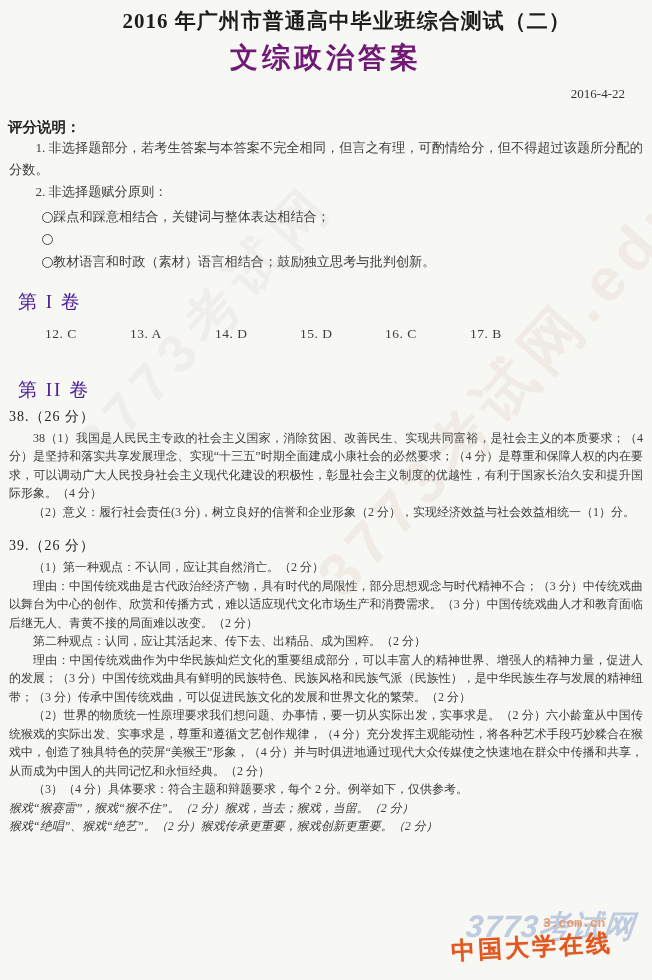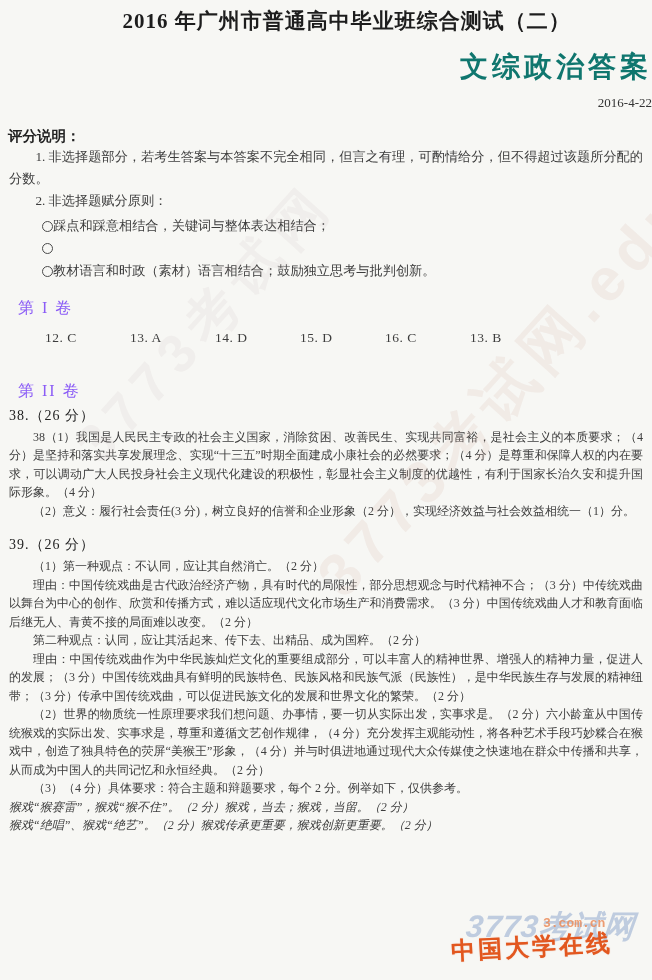--- a/index.html
+++ b/index.html
@@ -17,28 +17,29 @@
     font-weight: bold;
     text-align: center;
     padding-top: 7px;
     letter-spacing: 1px;
     color: #1d1d1d;
     margin-left: 41px;
   }
   .title2 {
     font-size: 28px;
     font-weight: bold;
-    text-align: right;
-    margin-top: 13px;
+    text-align: center;
+    margin-top: 4px;
     letter-spacing: 4px;
-    color: #0f766e;
+    color: #701a75;
   }
   .date {
     text-align: right;
     font-size: 13px;
+    padding-right: 27px;
     margin-top: 9px;
     color: #333;
   }
   .scoring-heading {
     font-weight: bold;
     font-size: 14.5px;
     margin: 16px 8px 0;
     color: #222;
   }
   p.scoring-rule {
@@ -62,24 +63,24 @@
   }
   .circle-bullet {
     flex: none;
     width: 9px;
     height: 9px;
     border: 1.4px solid #4a4a4a;
     border-radius: 50%;
     background: transparent;
   }
   .part-heading {
-    font-size: 16px;
+    font-size: 19px;
     margin: 15px 0 0 18px;
     letter-spacing: 2px;
-    color: #8b5cf6;
+    color: #4c1d95;
   }
   .answers {
     margin: 11px 0 0 45px;
   }
   .answers-row {
     display: flex;
     height: 25px;
     align-items: flex-start;
     font-size: 13.5px;
     letter-spacing: 0.5px;
@@ -178,21 +179,21 @@
   </ul>
 
   <div class="part-heading">第 I 卷</div>
   <div class="answers">
     <div class="answers-row">
       <span class="ans">12. C</span>
       <span class="ans">13. A</span>
       <span class="ans">14. D</span>
       <span class="ans">15. D</span>
       <span class="ans">16. C</span>
-      <span class="ans">13. B</span>
+      <span class="ans">17. B</span>
     </div>
   </div>
 
   <div class="part-heading part2-heading">第 II 卷</div>
 
   <div class="q-heading">38.（26 分）</div>
   <p class="body">38（1）我国是人民民主专政的社会主义国家，消除贫困、改善民生、实现共同富裕，是社会主义的本质要求；（4 分）是坚持和落实共享发展理念、实现“十三五”时期全面建成小康社会的必然要求；（4 分）是尊重和保障人权的内在要求，可以调动广大人民投身社会主义现代化建设的积极性，彰显社会主义制度的优越性，有利于国家长治久安和提升国际形象。（4 分）</p>
   <p class="body">（2）意义：履行社会责任(3 分)，树立良好的信誉和企业形象（2 分），实现经济效益与社会效益相统一（1）分。</p>
 
   <div class="q-heading q39-heading">39.（26 分）</div>

